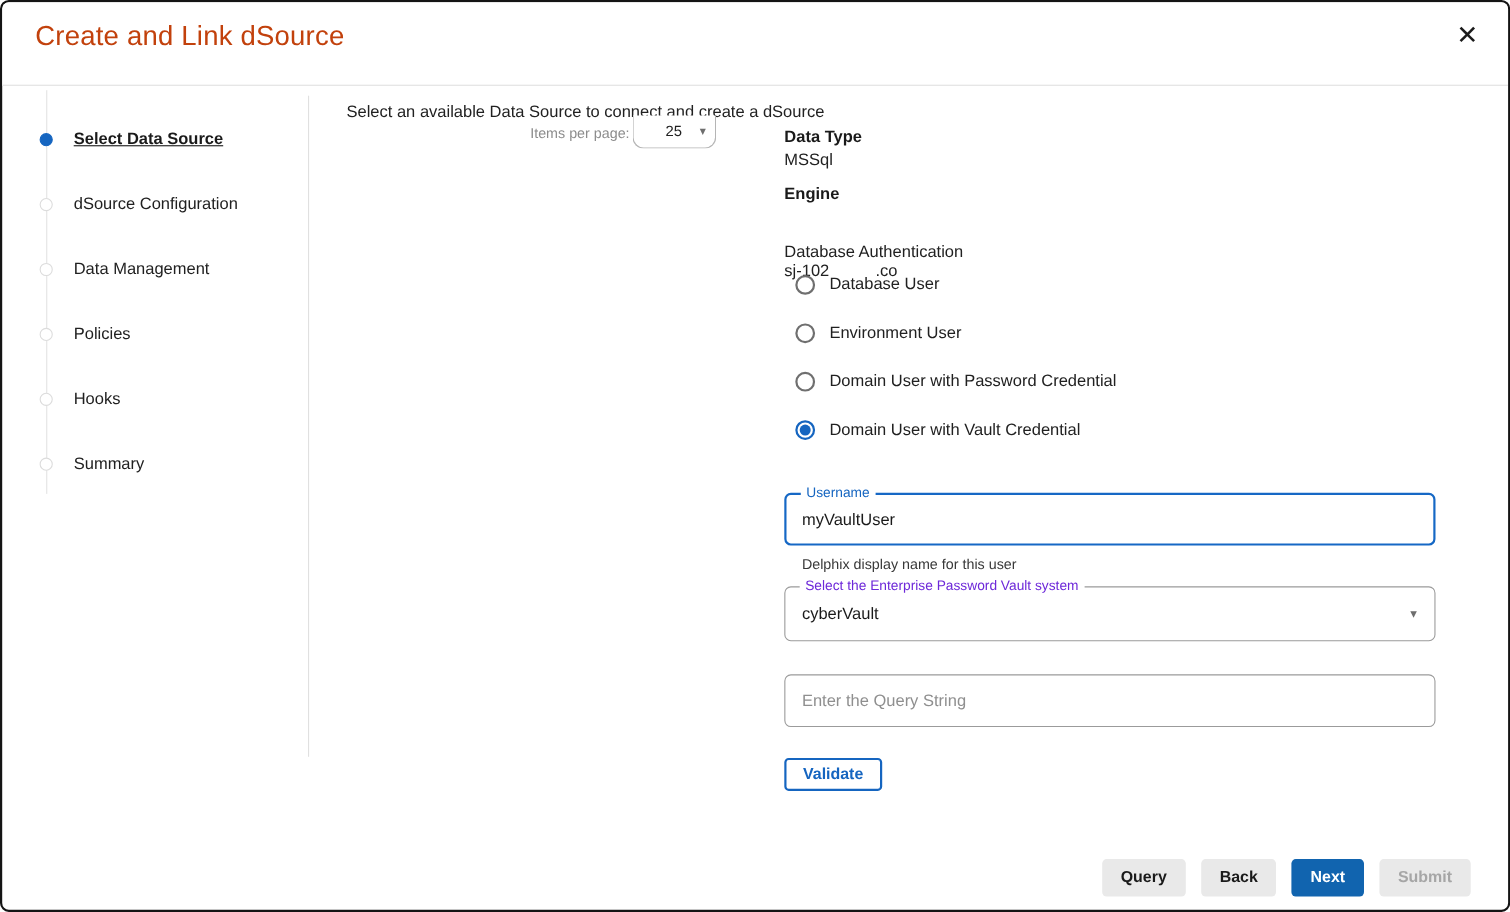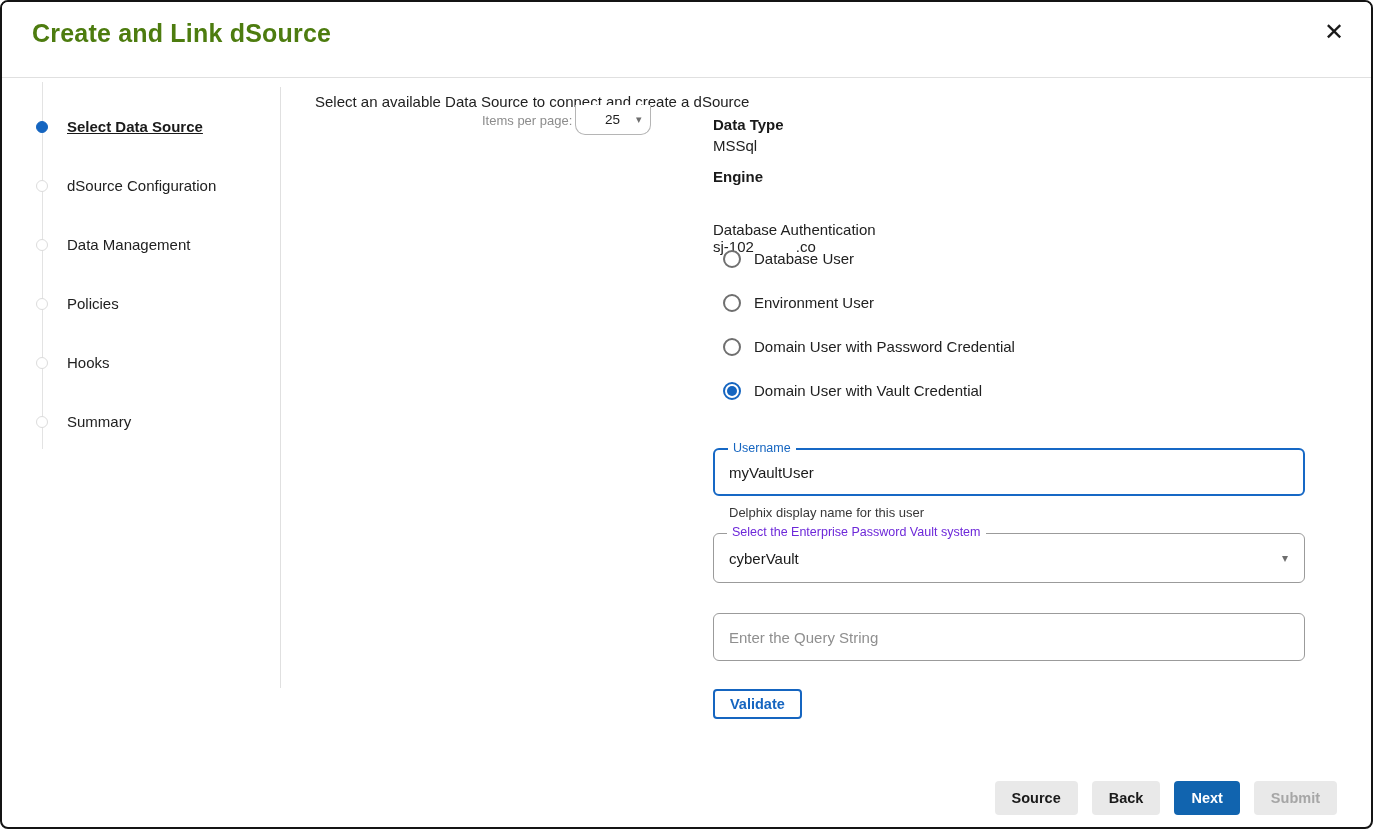--- a/index.html
+++ b/index.html
@@ -21,22 +21,22 @@
     position: absolute;
     top: 0; left: 0; right: 0;
     height: 76px;
     border-bottom: 1px solid #e0e0e0;
     background: #fff;
   }
   .header-title {
     position: absolute;
     left: 30px; top: 17px;
     font-size: 25px;
-    font-weight: bold;
-    color: #4d7c0f;
+    font-weight: normal;
+    color: #c2410c;
     letter-spacing: .2px;
   }
   .close-btn {
     position: absolute;
     right: 21px; top: 14px;
     width: 32px; height: 32px;
     display: flex; align-items: center; justify-content: center;
     font-size: 24px;
     color: #1a1a1a;
     cursor: pointer;
@@ -339,19 +339,19 @@
     <span class="vault-arrow">▾</span>
   </div>
 
   <div class="field query-field">
     <input class="query-input" type="text" placeholder="Enter the Query String" style="">
   </div>
 
   <button class="validate-btn">Validate</button>
 
   <div class="footer">
-    <button class="btn btn-gray">Source</button>
+    <button class="btn btn-gray">Query</button>
     <button class="btn btn-gray">Back</button>
     <button class="btn btn-primary">Next</button>
     <button class="btn btn-disabled">Submit</button>
   </div>
 
 </div>
 
 </body></html>

